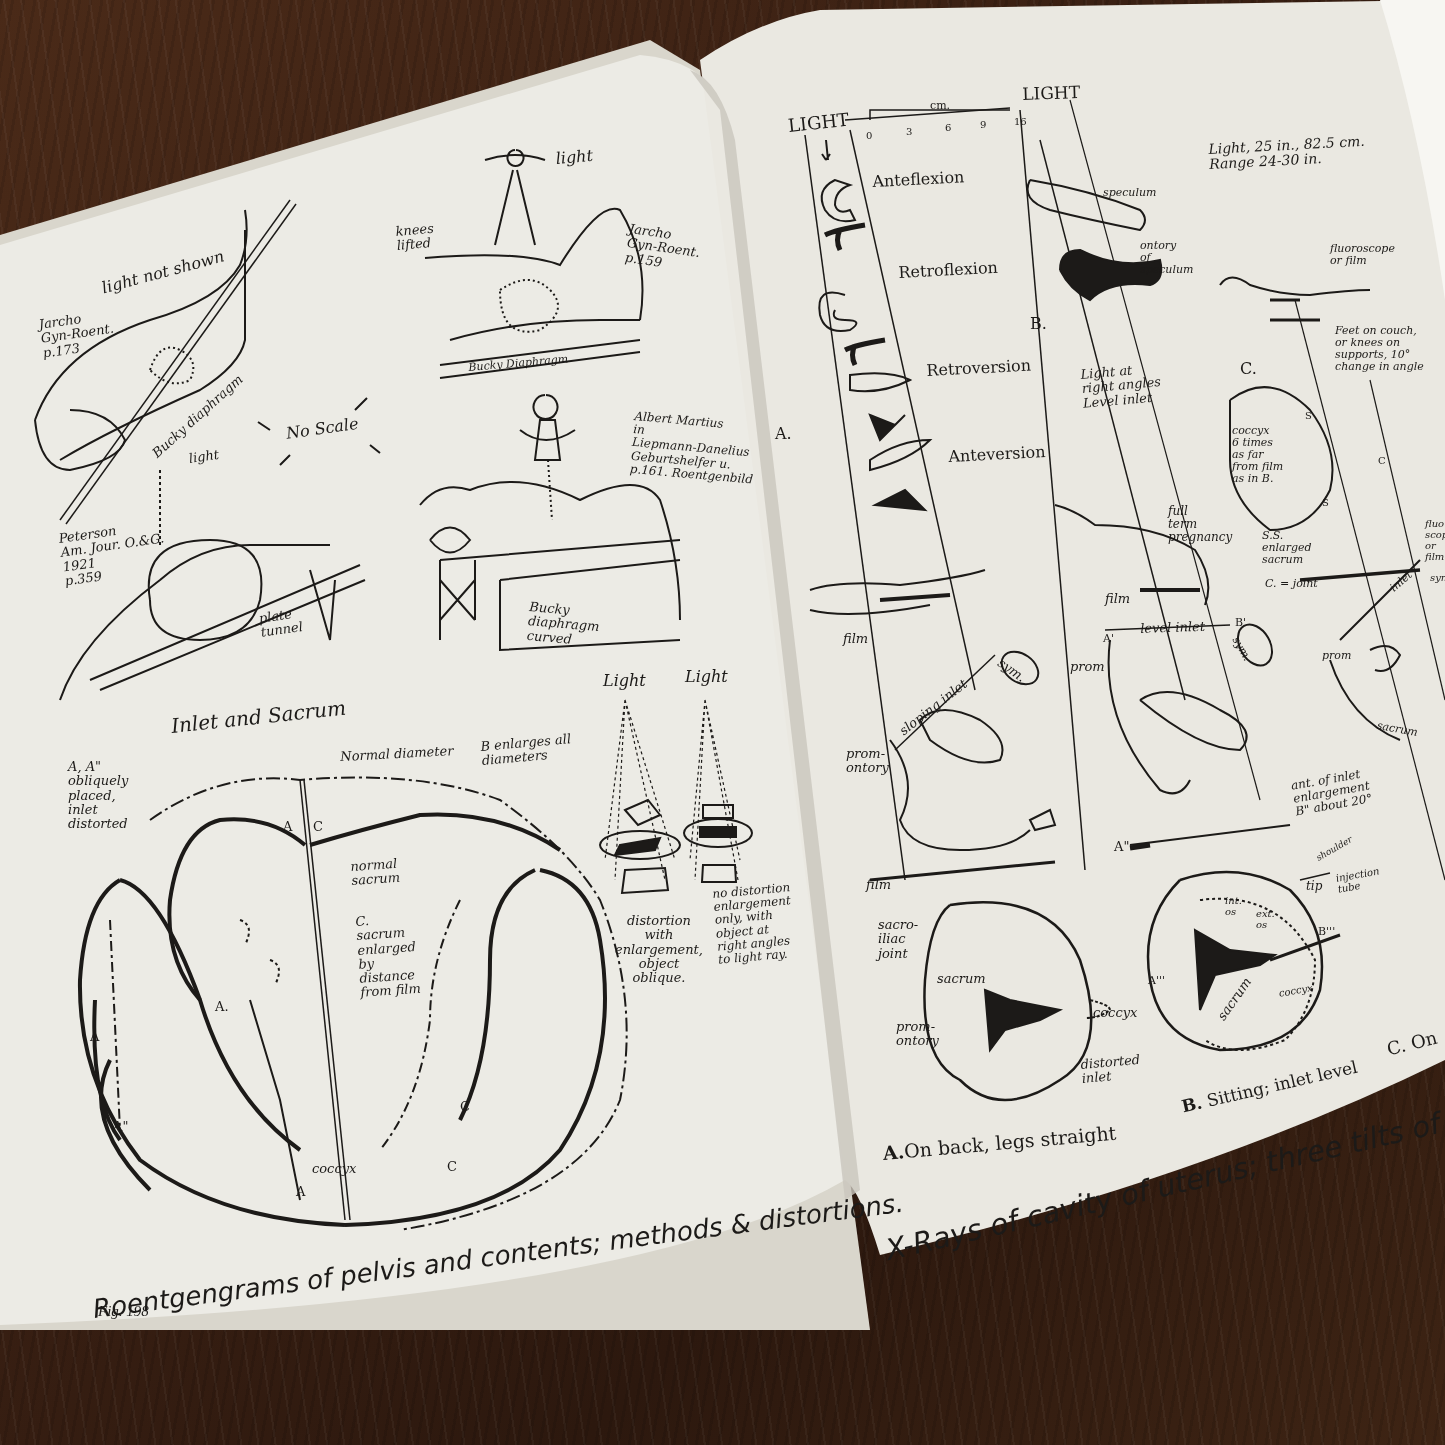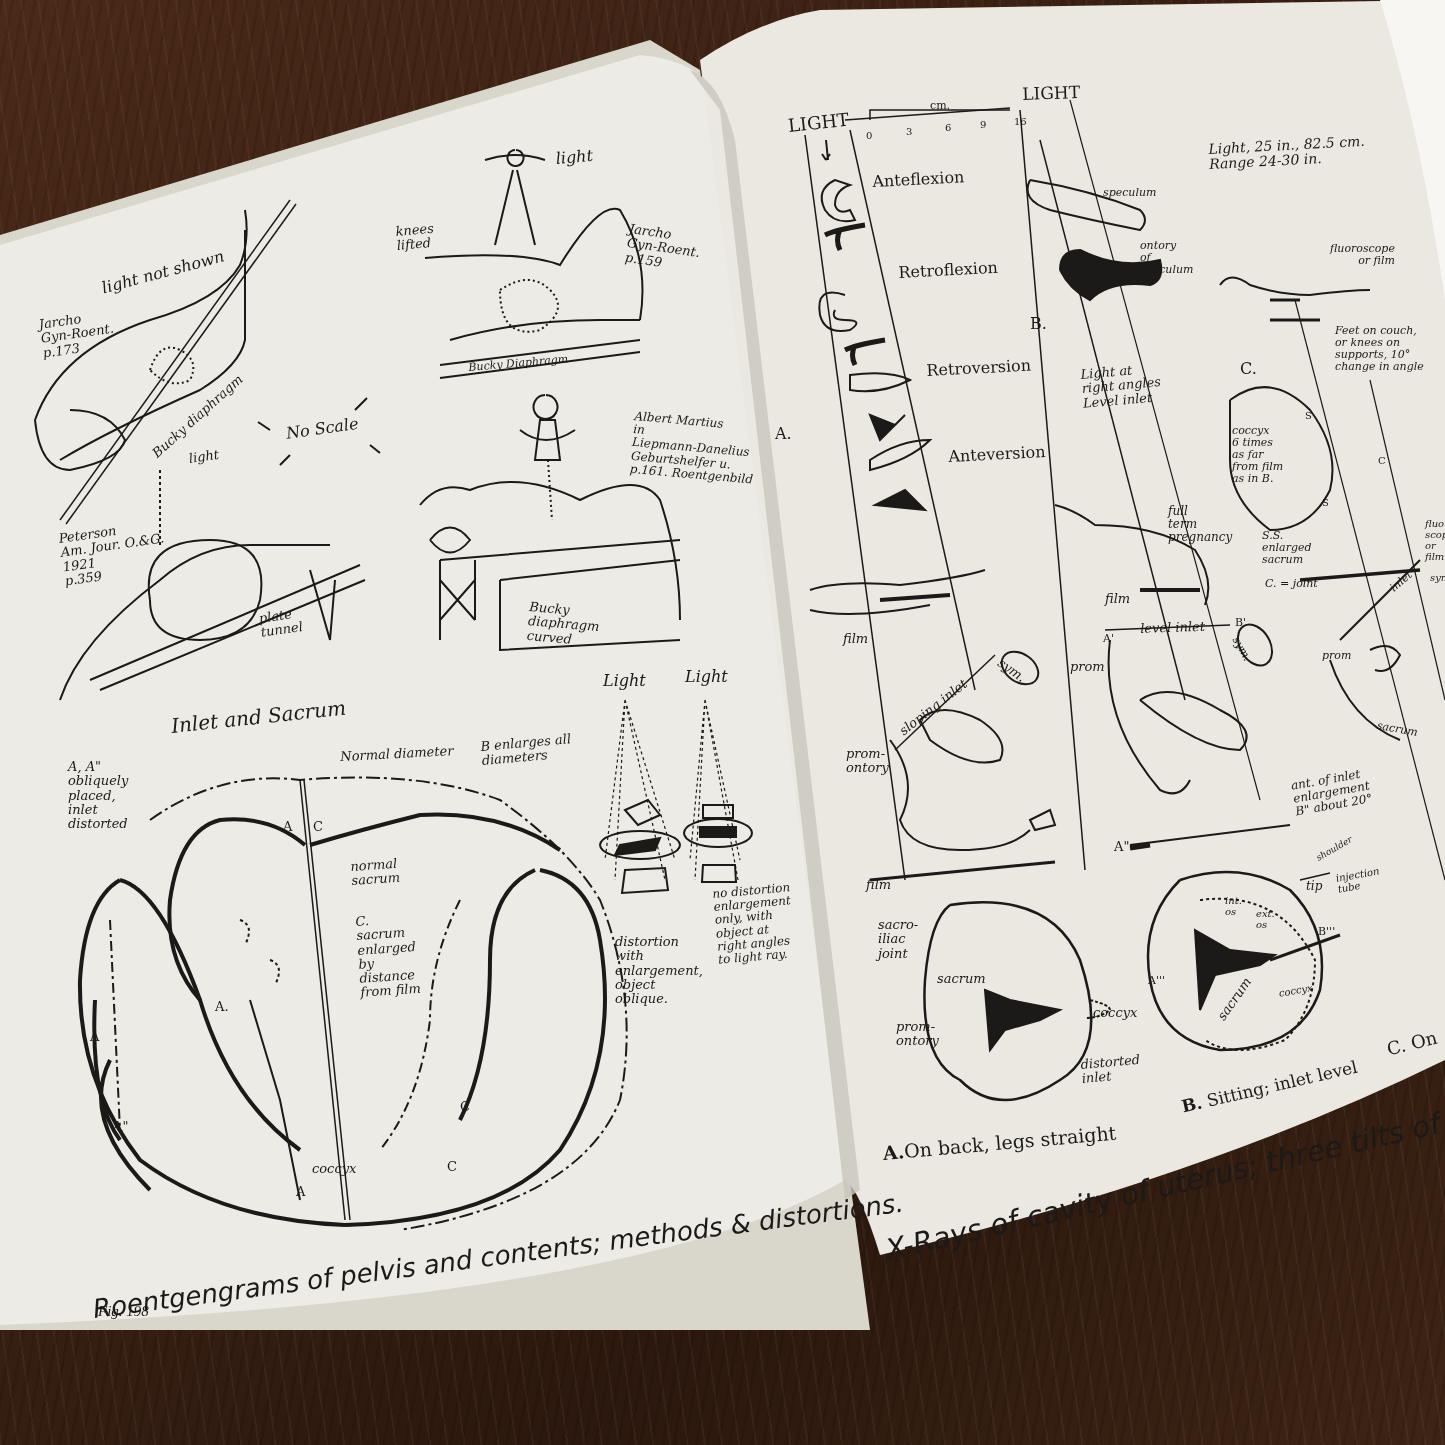--- a/index.html
+++ b/index.html
@@ -208,21 +208,21 @@
 <div class="lbl small" style="left:313px;top:820px;">C</div>
 <div class="lbl small" style="left:215px;top:1000px;">A.</div>
 <div class="lbl small" style="left:90px;top:1030px;">A</div>
 <div class="lbl small" style="left:113px;top:1120px;">A"</div>
 <div class="lbl small" style="left:296px;top:1185px;">A</div>
 <div class="lbl small" style="left:460px;top:1100px;">C</div>
 <div class="lbl small" style="left:447px;top:1160px;">C</div>
 
 <div class="lbl hand mid" style="left:603px;top:672px;">Light</div>
 <div class="lbl hand mid" style="left:685px;top:668px;">Light</div>
-<div class="lbl hand small multi" style="left:615px;top:935px;">distortion
+<div class="lbl hand small multi" style="left:615px;top:914px;text-align:center;">distortion
 with
 enlargement,
 object
 oblique.</div>
 <div class="lbl hand small multi" style="left:712px;top:888px;transform:rotate(-5deg);font-size:12px;">no distortion
 enlargement
 only, with
 object at
 right angles
 to light ray.</div>
@@ -290,21 +290,21 @@
 <div class="lbl hand small multi" style="left:1256px;top:908px;font-size:10px;">ext.
 os</div>
 <div class="lbl small" style="left:1318px;top:926px;font-size:11px;">B'''</div>
 <div class="lbl small" style="left:1148px;top:975px;font-size:11px;">A'''</div>
 <div class="lbl hand small" style="left:1215px;top:1015px;transform:rotate(-55deg);">sacrum</div>
 <div class="lbl hand small" style="left:1278px;top:988px;font-size:10px;transform:rotate(-10deg);">coccyx</div>
 <div class="lbl mid" style="left:1180px;top:1098px;transform:rotate(-13deg);font-size:17px;"><span class="cap-letter">B.</span> <span>Sitting; inlet level</span></div>
 
 <div class="lbl hand small multi" style="left:1208px;top:142px;font-size:14px;transform:rotate(-3deg);">Light, 25 in., 82.5 cm.
 Range 24-30 in.</div>
-<div class="lbl hand small multi" style="left:1330px;top:243px;font-size:11px;text-align:right;">fluoroscope
+<div class="lbl hand small multi" style="left:1330px;top:243px;font-size:11px;">fluoroscope
 or film</div>
 <div class="lbl hand small multi" style="left:1335px;top:325px;font-size:11px;">Feet on couch,
 or knees on
 supports, 10°
 change in angle</div>
 <div class="lbl mid" style="left:1240px;top:360px;">C.</div>
 <div class="lbl hand small multi" style="left:1232px;top:425px;font-size:11px;">coccyx
 6 times
 as far
 from film

